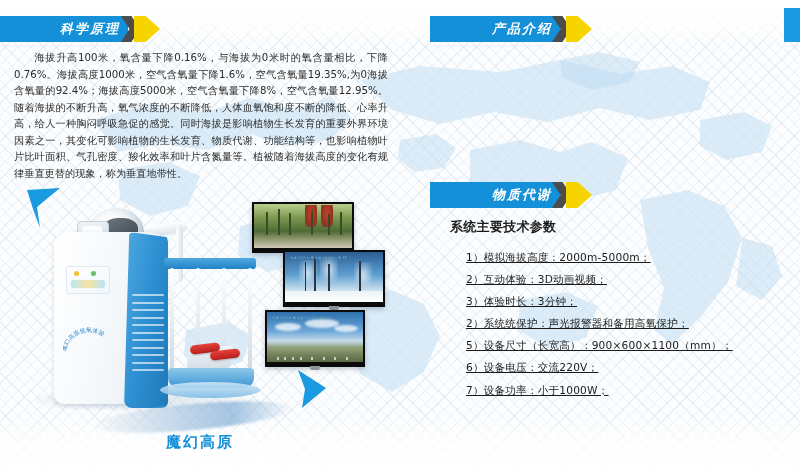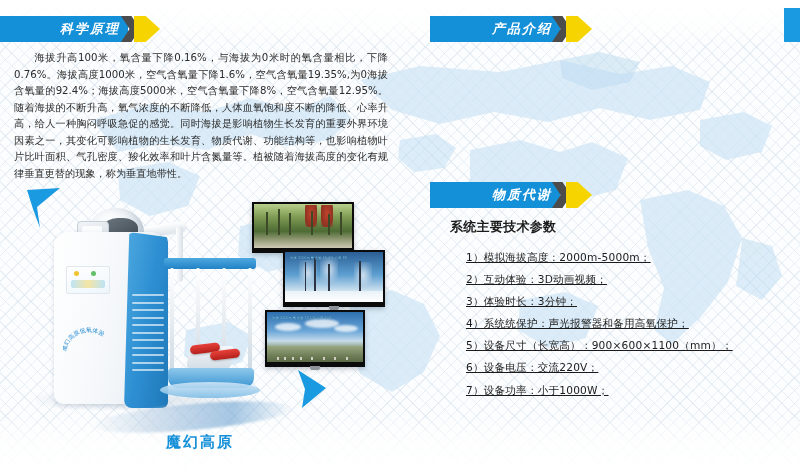--- a/index.html
+++ b/index.html
@@ -330,21 +330,21 @@
 
   <div class="body-text" id="text-science">海拔升高100米，氧含量下降0.16%，与海拔为0米时的氧含量相比，下降0.76%。海拔高度1000米，空气含氧量下降1.6%，空气含氧量19.35%,为0海拔含氧量的92.4%；海拔高度5000米，空气含氧量下降8%，空气含氧量12.95%。随着海拔的不断升高，氧气浓度的不断降低，人体血氧饱和度不断的降低、心率升高，给人一种胸闷呼吸急促的感觉。同时海拔是影响植物生长发育的重要外界环境因素之一，其变化可影响植物的生长发育、物质代谢、功能结构等，也影响植物叶片比叶面积、气孔密度、羧化效率和叶片含氮量等。植被随着海拔高度的变化有规律垂直更替的现象，称为垂直地带性。</div>
 
 
   <div id="features">
     <div class="feat-title">系统主要技术参数</div>
     <ol>
       <li>1）模拟海拔高度：2000m-5000m；</li>
       <li>2）互动体验：3D动画视频；</li>
       <li>3）体验时长：3分钟；</li>
-      <li>4）系统统保护：声光报警器和备用高氧保护；</li>
+      <li>2）系统统保护：声光报警器和备用高氧保护；</li>
       <li>5）设备尺寸（长宽高）：900×600×1100（mm）；</li>
       <li>6）设备电压：交流220V；</li>
       <li>7）设备功率：小于1000W；</li>
     </ol>
   </div>
 
   <svg class="deco-arrow" id="arrow-top-left" viewBox="0 0 36 44">
     <path d="M1,4 L34,2 L11,21 L14,42 L7,23 Z" fill="#1a9ae0"></path>
   </svg>
 

